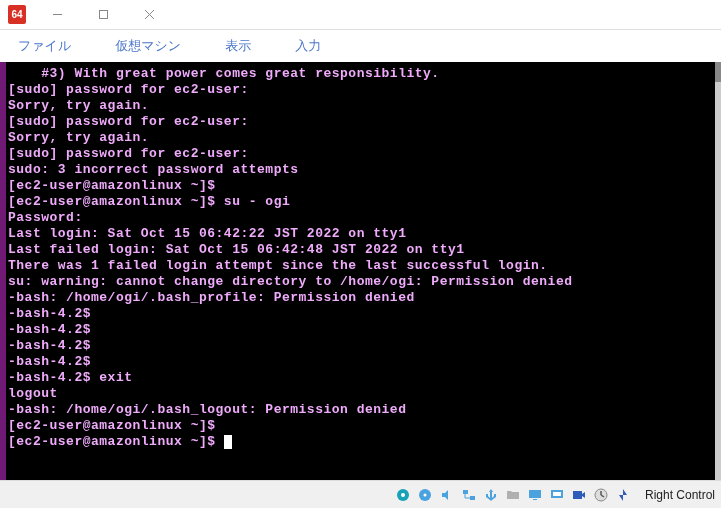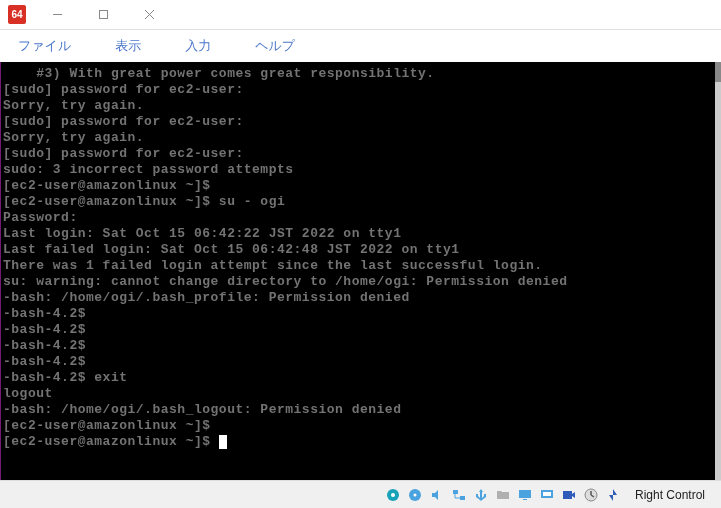--- a/index.html
+++ b/index.html
@@ -61,48 +61,48 @@
     gap: 16px;
   }
   .menu-item {
     padding: 4px 14px;
     font-size: 13px;
     color: #4a76c9;
     cursor: pointer;
   }
   .terminal {
     background: #000;
-    color: #737373;
+    color: #f0abfc;
     font-family: "Courier New", monospace;
     font-size: 13px;
     font-weight: bold;
     line-height: 16px;
     padding: 4px 2px 2px 2px;
     height: 418px;
     overflow: hidden;
     white-space: pre;
     letter-spacing: 0.5px;
-    border-left: 1px solid #701a75;
+    border-left: 6px solid #701a75;
     border-right: 4px solid #ccc;
   }
   .term-line { white-space: pre; }
   .cursor {
     display: inline-block;
     width: 8px;
     height: 14px;
     background: #fff;
     vertical-align: text-bottom;
   }
   .statusbar {
     height: 28px;
     background: #f0f0f0;
     display: flex;
     align-items: center;
     justify-content: flex-end;
-    padding: 0 16px;
+    padding: 0 6px;
     border-top: 1px solid #ddd;
     gap: 2px;
   }
   .status-icon {
     width: 18px;
     height: 18px;
     display: inline-flex;
     align-items: center;
     justify-content: center;
     margin: 0 1px;
@@ -151,23 +151,23 @@
       <svg width="11" height="11">
           <line x1="1" y1="1" x2="10" y2="10" stroke-width="1"></line>
           <line x1="10" y1="1" x2="1" y2="10" stroke-width="1"></line>
         </svg>
     </div>
   </div>
 </div>
 
 <div class="menubar">
   <div class="menu-item">ファイル</div>
+  <div class="menu-item">仮想マシン</div>
   <div class="menu-item">表示</div>
   <div class="menu-item">入力</div>
-  <div class="menu-item">ヘルプ</div>
 </div>
 
 <div class="terminal" id="terminal"><div class="term-line">    #3) With great power comes great responsibility.</div><div class="term-line"></div><div class="term-line">[sudo] password for ec2-user:</div><div class="term-line">Sorry, try again.</div><div class="term-line">[sudo] password for ec2-user:</div><div class="term-line">Sorry, try again.</div><div class="term-line">[sudo] password for ec2-user:</div><div class="term-line">sudo: 3 incorrect password attempts</div><div class="term-line">[ec2-user@amazonlinux ~]$</div><div class="term-line">[ec2-user@amazonlinux ~]$ su - ogi</div><div class="term-line">Password:</div><div class="term-line">Last login: Sat Oct 15 06:42:22 JST 2022 on tty1</div><div class="term-line">Last failed login: Sat Oct 15 06:42:48 JST 2022 on tty1</div><div class="term-line">There was 1 failed login attempt since the last successful login.</div><div class="term-line">su: warning: cannot change directory to /home/ogi: Permission denied</div><div class="term-line">-bash: /home/ogi/.bash_profile: Permission denied</div><div class="term-line">-bash-4.2$</div><div class="term-line">-bash-4.2$</div><div class="term-line">-bash-4.2$</div><div class="term-line">-bash-4.2$</div><div class="term-line">-bash-4.2$ exit</div><div class="term-line">logout</div><div class="term-line">-bash: /home/ogi/.bash_logout: Permission denied</div><div class="term-line">[ec2-user@amazonlinux ~]$</div><div class="term-line">[ec2-user@amazonlinux ~]$ <span class="cursor"></span></div></div>
 
 <div class="scrollbar-track"></div>
 <div class="scrollbar-thumb"></div>
 
 <div class="statusbar">
   <span class="status-icon">
     <svg viewBox="0 0 16 16">

